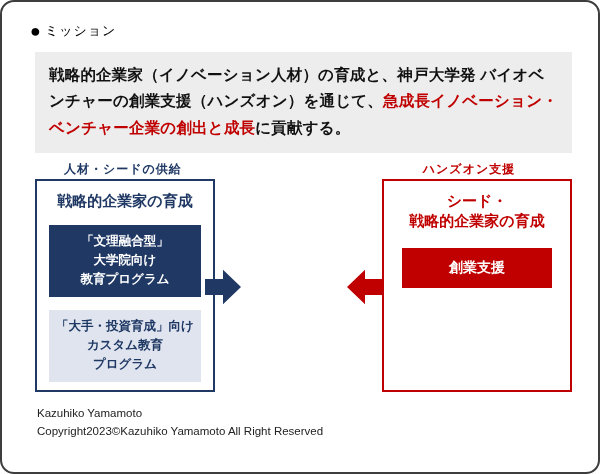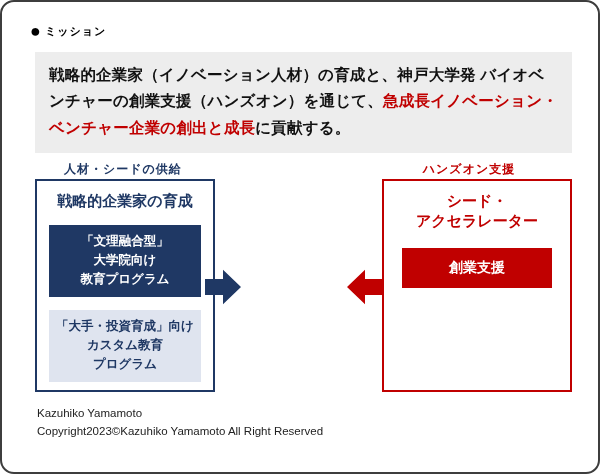--- a/index.html
+++ b/index.html
@@ -24,21 +24,21 @@
     border-radius:14px;
     overflow:hidden;
   }
   
   .title-row{
     position:absolute;left:28px;top:20px;
     display:flex;align-items:center;gap:4px;
     color:var(--ink);
   }
   .bullet{font-size:18px;line-height:1;color:#000;}
-  .title-text{font-size:11px;font-weight:bold;letter-spacing:1px;color:#000;}
+  .title-text{font-size:13px;font-weight:normal;letter-spacing:1px;color:#000;}
   
   .mission-box{
     position:absolute;left:33px;top:50px;width:537px;min-height:98px;
     background:var(--mission-bg);
     padding:10px 14px 12px 14px;
   }
   .mission-text{
     font-size:15.5px;font-weight:bold;line-height:1.7;color:#111;
     letter-spacing:0.2px;
   }
@@ -146,21 +146,21 @@
 プログラム</div>
   </div>
 
   <div class="arrow arrow-right"></div>
 
 
   <div class="arrow arrow-left"></div>
 
   <div class="right-box">
     <div class="right-box-title">シード・
-アクセラレーター</div>
+戦略的企業家の育成</div>
     <div class="support-item first">創業支援</div>
   </div>
 
   <div class="footer">
     <div>Kazuhiko Yamamoto</div>
     <div>Copyright2023©Kazuhiko Yamamoto All Right Reserved</div>
   </div>
 
 </div>
 

